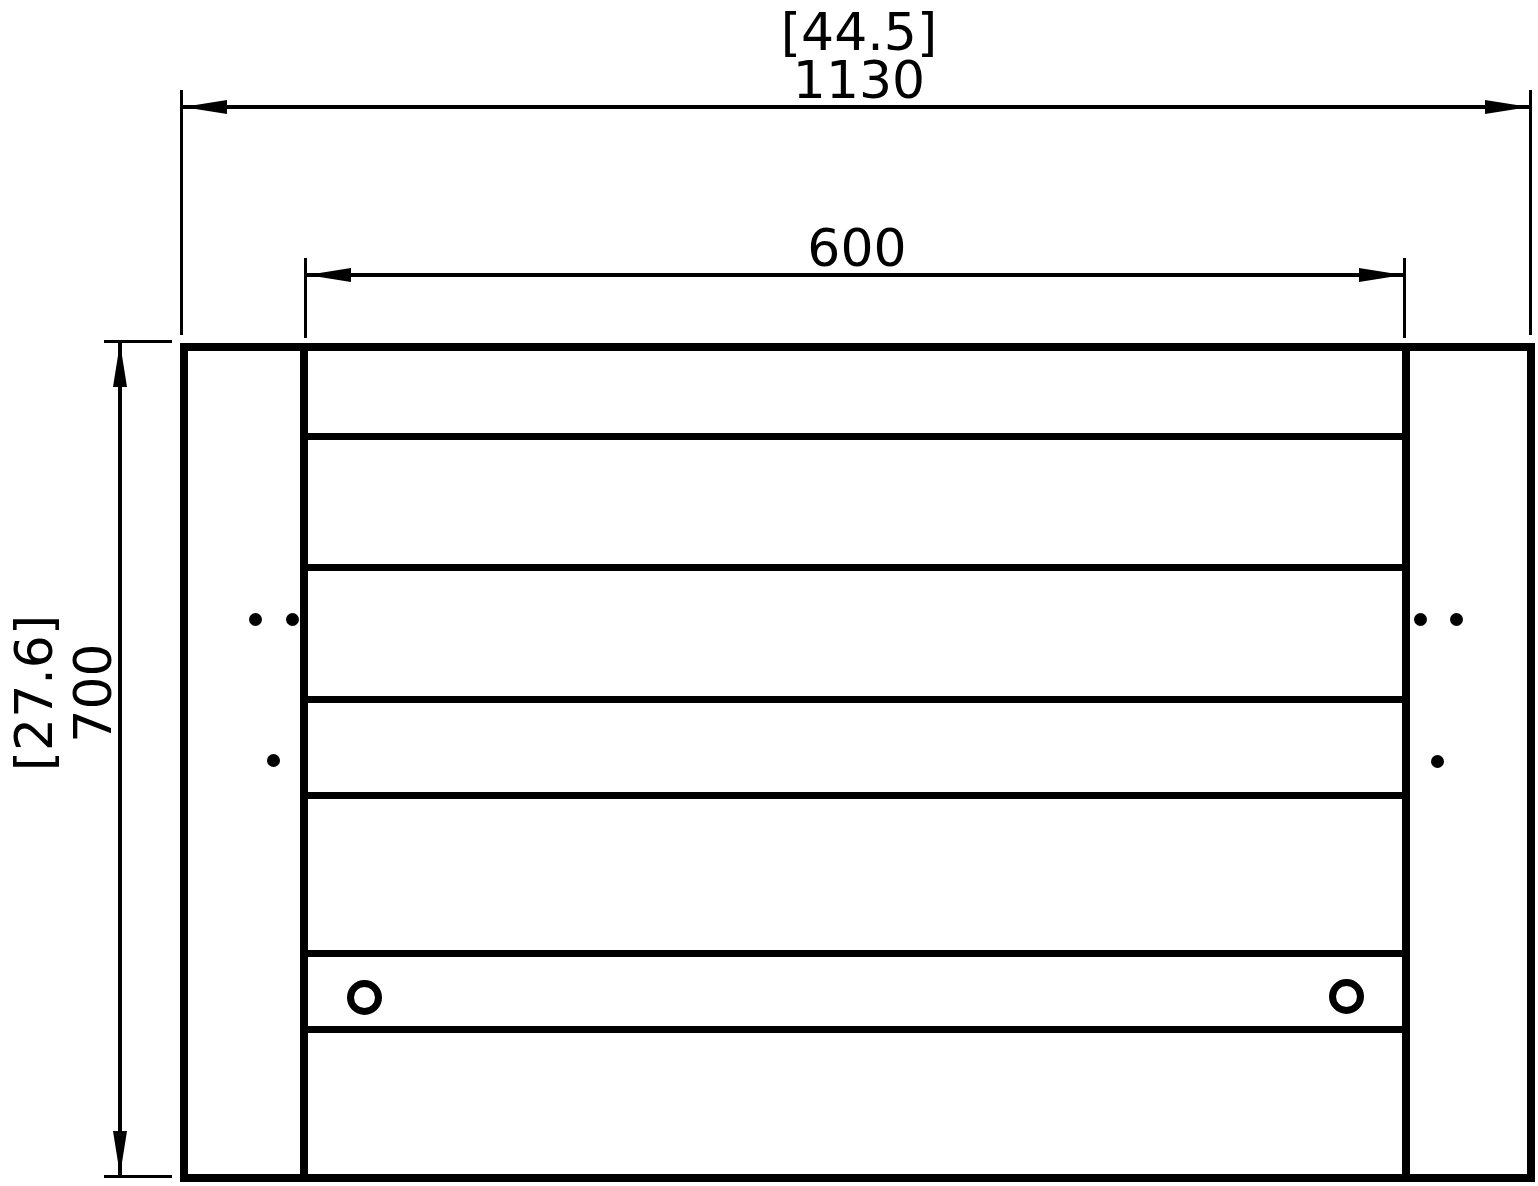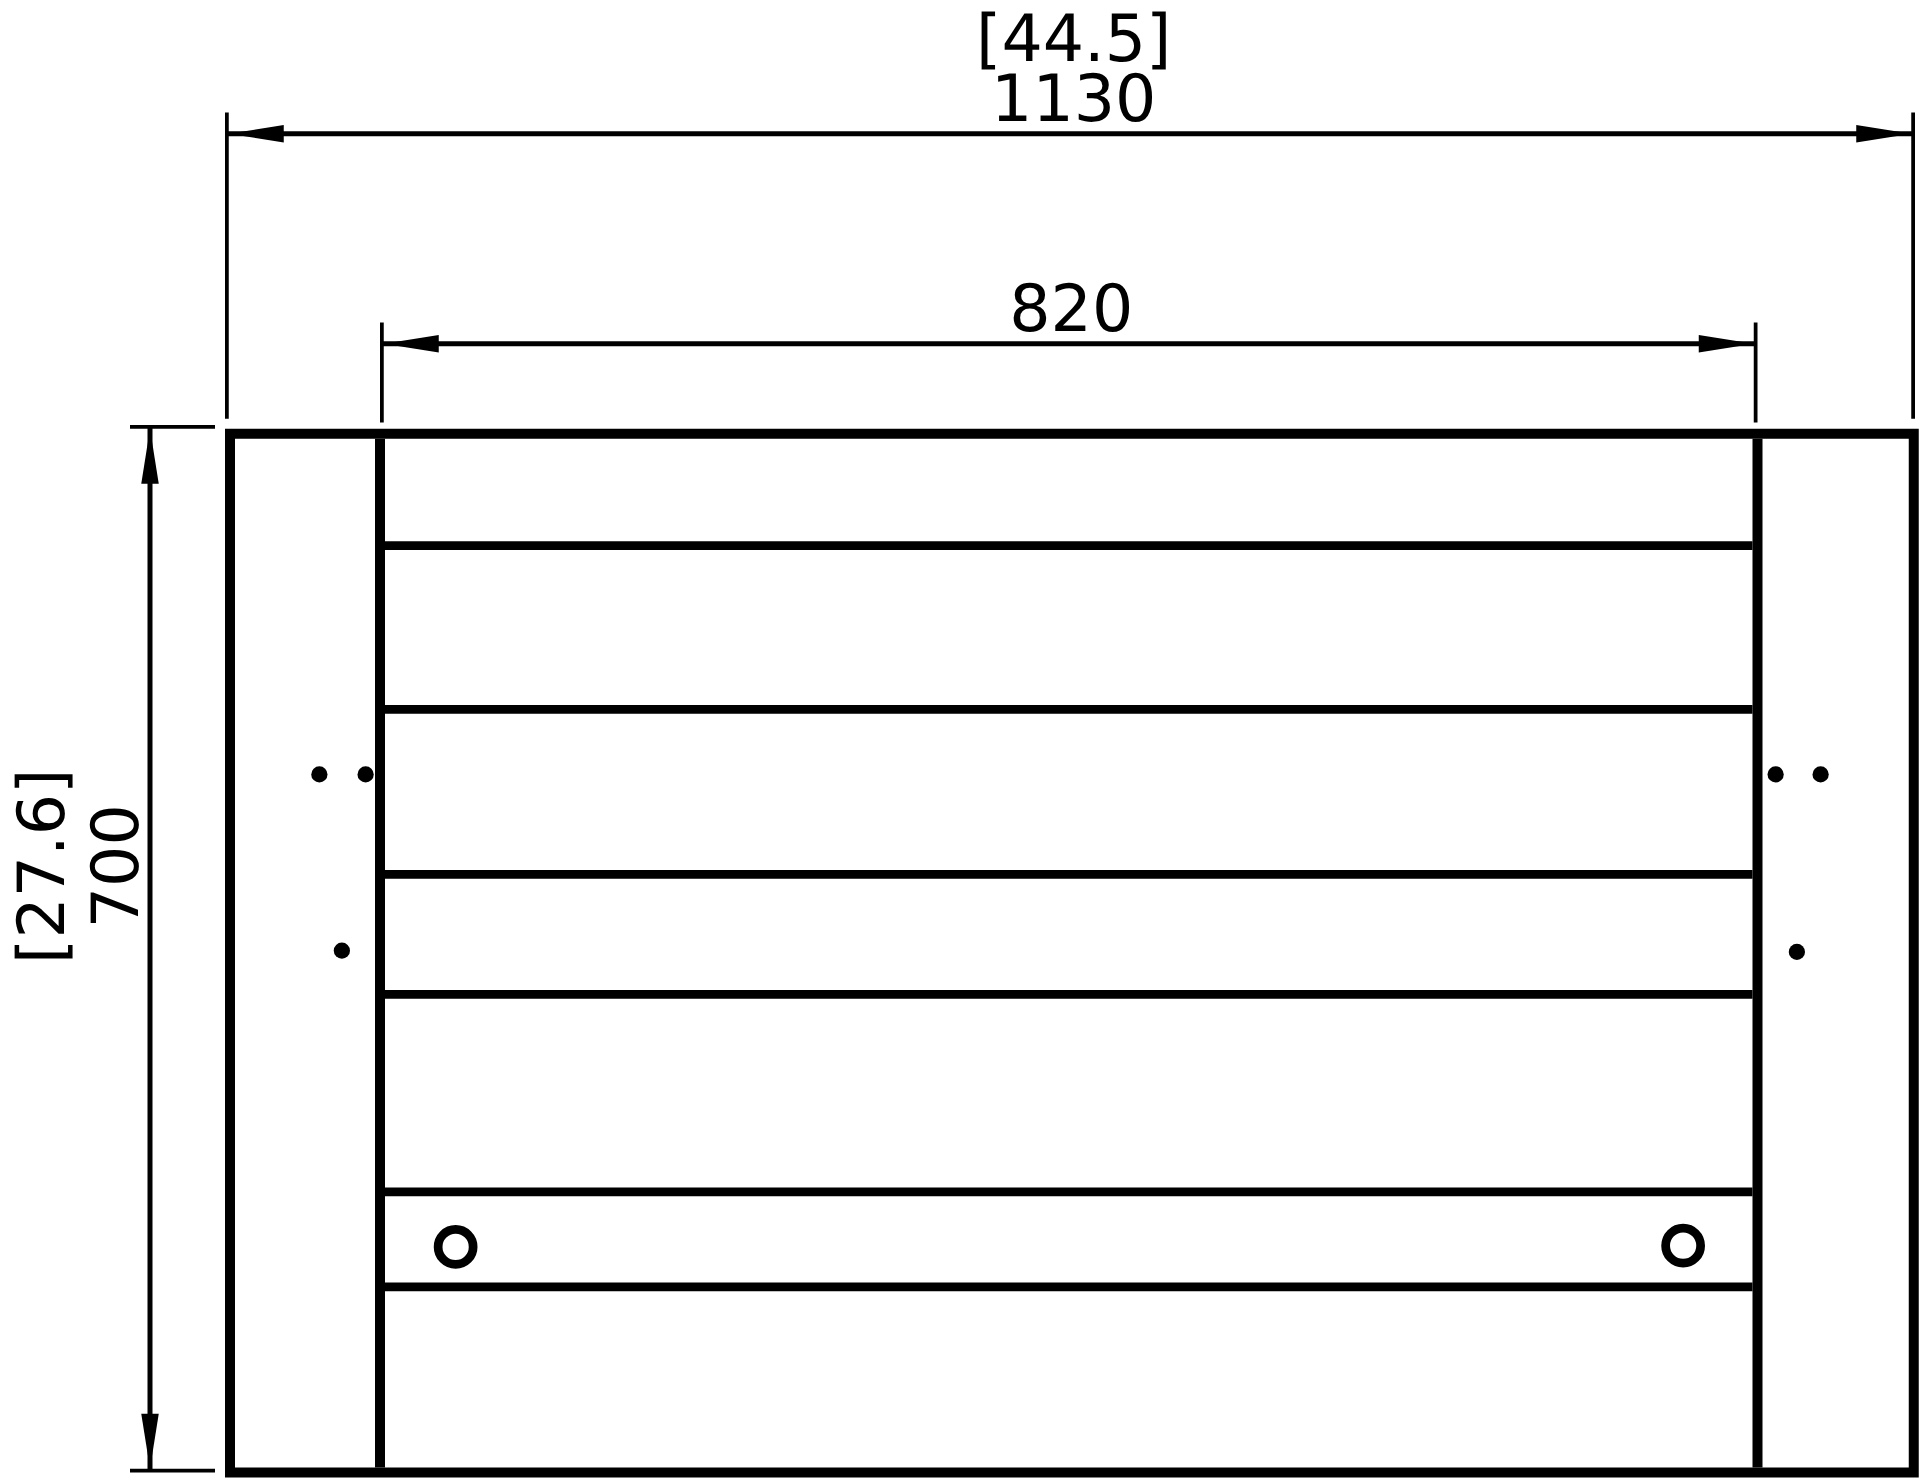--- a/index.html
+++ b/index.html
@@ -98,21 +98,21 @@
   <div class="arrow arrow-left" style="left:183px; top:100px;"></div>
   <div class="arrow arrow-right" style="left:1485px; top:100px;"></div>
   <div class="dim-text" style="left:859px; top:32px;">[44.5]</div>
   <div class="dim-text" style="left:859px; top:80px;">1130</div>
 
   <div class="thin-v" style="left:304px; top:258px; height:80px;"></div>
   <div class="thin-v" style="left:1403px; top:258px; height:80px;"></div>
   <div class="dim-line-h" style="left:306px; top:273px; width:1098px;"></div>
   <div class="arrow arrow-left" style="left:307px; top:268px;"></div>
   <div class="arrow arrow-right" style="left:1359px; top:268px;"></div>
-  <div class="dim-text" style="left:857px; top:248px;">820</div>
+  <div class="dim-text" style="left:857px; top:248px;">600</div>
 
   <div class="thin-h" style="left:104px; top:340px; width:68px;"></div>
   <div class="thin-h" style="left:104px; top:1175px; width:68px;"></div>
   <div class="dim-line-v" style="left:118px; top:342px; height:834px;"></div>
   <div class="arrow arrow-up" style="left:113px; top:343px;"></div>
   <div class="arrow arrow-down" style="left:113px; top:1131px;"></div>
   <div class="dim-text vertical" style="left:34px; top:693px;">[27.6]</div>
   <div class="dim-text vertical" style="left:93px; top:693px;">700</div>
 
 </div>

